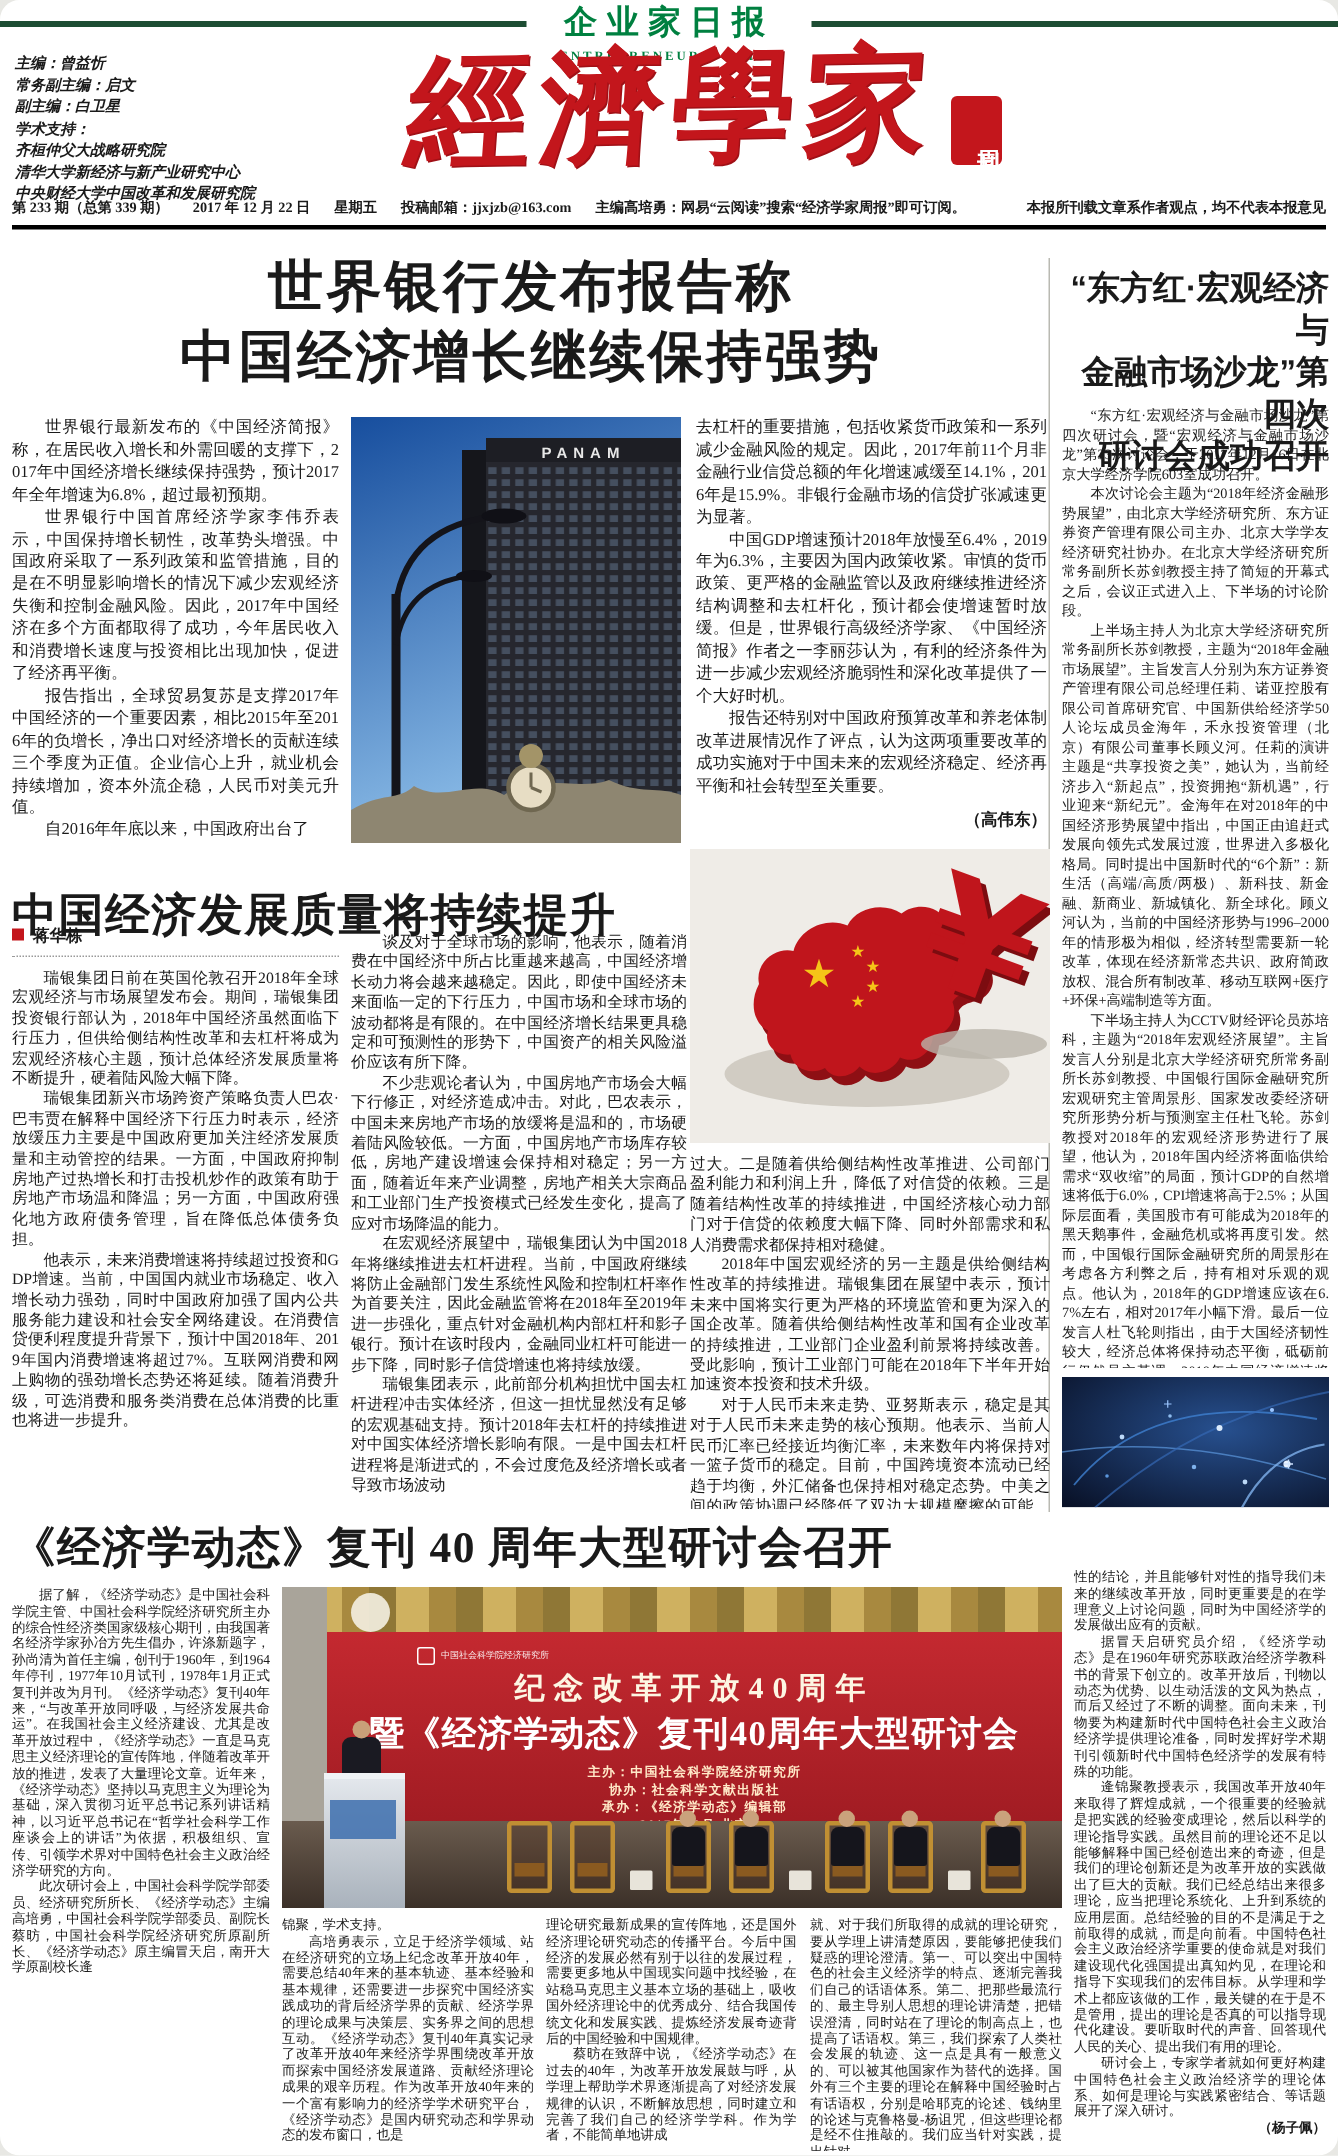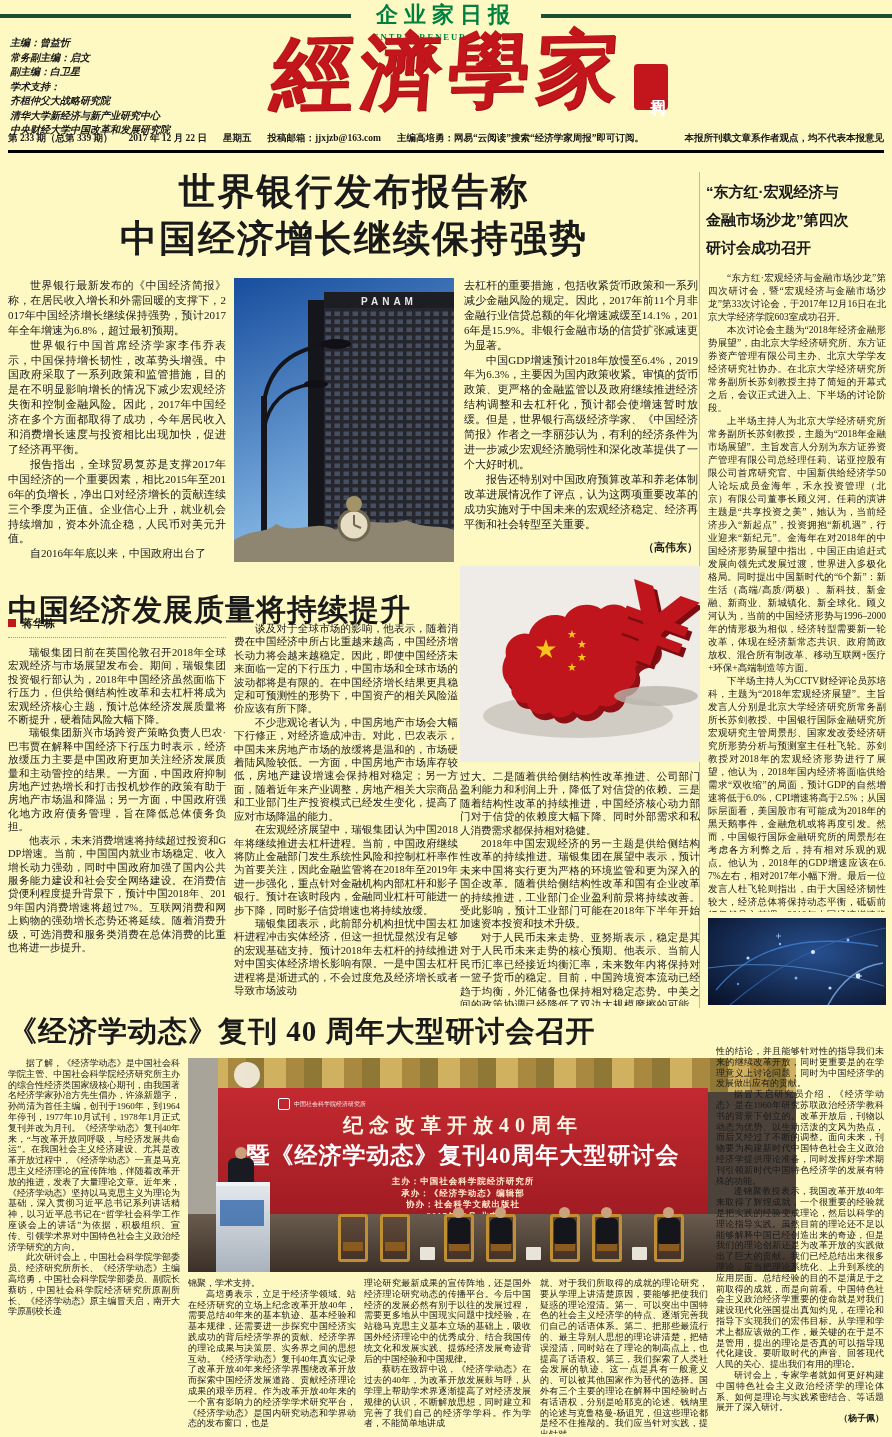--- a/index.html
+++ b/index.html
@@ -1,17 +1,17 @@
 <!DOCTYPE html>
 <html><head>
 <meta charset="utf-8">
 <style>
   html,body{margin:0;padding:0;background:#e8e8e4;}
-  .page{position:relative;width:892px;height:1437px;margin:0 auto;background:#fef9c3;color:#1a1a1a;
-        font-family:"Liberation Serif","DejaVu Serif",serif;overflow:hidden;}
+  .page{position:relative;width:892px;height:1437px;margin:0 auto;background:#ffffff;color:#1a1a1a;
+        font-family:"Liberation Serif","DejaVu Serif",serif;overflow:hidden;border-radius:13px;}
   
   .topbar{position:absolute;left:0;top:8;width:892px;display:flex;align-items:flex-start;}
   .toprule{flex:1;height:4px;background:#1d4d33;margin-top:14px;}
   .paper-block{width:190px;text-align:center;}
   .paper-cn{font-size:22px;font-weight:bold;color:#008040;letter-spacing:6px;font-family:"Liberation Sans",sans-serif;}
   .paper-en{font-size:8.5px;font-weight:bold;color:#008040;letter-spacing:2px;margin-top:2px;font-family:Liberation Serif, serif;}
   .staff{position:absolute;left:10px;top:36px;width:200px;font-size:10px;line-height:14.5px;font-weight:bold;font-style:italic;}
   .staff p{margin:0;}
   .brand-row{position:absolute;left:272px;top:24px;display:flex;align-items:flex-end;}
   .brand{font-size:82px;line-height:96px;font-weight:bold;color:#c3161c;letter-spacing:6px;
@@ -29,22 +29,22 @@
   .col{position:absolute;overflow:hidden;}
   
   .a1-title{position:absolute;left:8px;top:168px;width:692px;text-align:center;font-weight:900;
         font-size:37px;line-height:47px;letter-spacing:2px;}
   .a1 .col{font-size:11px;line-height:14.9px;}
   .a1-col1{left:8px;top:278px;width:218px;height:286px;}
   .a1-col2{left:464px;top:278px;width:234px;height:286px;}
   .photo1{position:absolute;left:234px;top:278px;width:220px;height:284px;overflow:hidden;background:#2a66b8;}
   
   .v-divider{position:absolute;left:699px;top:172px;width:1px;height:836px;background:#b9b9b2;}
-  .sb-title{position:absolute;left:706px;top:178px;width:180px;text-align:left;font-weight:900;
-        font-size:15px;line-height:28px;font-family:"Liberation Sans","DejaVu Sans",sans-serif;}
+  .sb-title{position:absolute;left:706px;top:178px;width:180px;text-align:right;font-weight:900;
+        font-size:22px;line-height:28px;font-family:"Liberation Sans","DejaVu Sans",sans-serif;}
   .sb-body{position:absolute;left:708px;top:272px;width:178px;height:640px;overflow:hidden;
         font-size:9.5px;line-height:13px;}
   .photo3{position:absolute;left:708px;top:918px;width:178px;height:87px;overflow:hidden;}
   
   .a2-title{position:absolute;left:8px;top:562px;width:452px;font-weight:900;font-size:30px;letter-spacing:1px;margin-top:28px;}
   .a2-byline{position:absolute;left:8px;top:616px;width:218px;font-size:11px;font-weight:bold;
         border-bottom:1px dotted #999;padding-bottom:6px;font-family:"Liberation Sans",sans-serif;}
   .sq{display:inline-block;width:8px;height:8px;background:#c3161c;margin-right:6px;}
   .a2 .col{font-size:10.5px;line-height:13.4px;}
   .a2-col1{left:8px;top:646px;width:218px;height:360px;}
@@ -52,21 +52,21 @@
   .a2-col3{left:460px;top:770px;width:240px;height:236px;}
   .photo2{position:absolute;left:460px;top:566px;width:240px;height:196px;overflow:hidden;background:#efece7;}
   
   .a3-title{position:absolute;left:8px;top:1012px;width:700px;font-weight:900;font-size:29px;letter-spacing:1px;}
   .a3 .col{font-size:9px;line-height:10.8px;}
   .a3-col1{left:8px;top:1058px;width:172px;height:376px;}
   .a3-col2{left:188px;top:1278px;width:168px;height:156px;}
   .a3-col3{left:364px;top:1278px;width:167px;height:156px;}
   .a3-col4{left:540px;top:1278px;width:168px;height:156px;}
   .a3-col5{left:716px;top:1046px;width:168px;height:388px;}
-  .photo4{position:absolute;left:188px;top:1058px;width:608px;height:214px;overflow:hidden;background:#4c423a;}
+  .photo4{position:absolute;left:188px;top:1058px;width:520px;height:214px;overflow:hidden;background:#4c423a;}
   
   .pc-curtain{position:absolute;left:0;top:0;right:0;height:34px;
         background:repeating-linear-gradient(90deg,#8f7736 0 18px,#cfb160 18px 40px,#a8893f 40px 58px);}
   .pc-spot{position:absolute;left:46px;top:4px;width:26px;height:26px;border-radius:50%;background:#f4efe2;opacity:.9;}
   .pc-wall{position:absolute;left:0;top:0;width:30px;height:100%;background:#a9a49a;}
   .pc-backdrop{position:absolute;left:30px;top:30px;width:490px;height:134px;
         background:linear-gradient(180deg,#c42930,#9f1b22);overflow:hidden;}
   .pc-logo{position:absolute;left:60px;top:10px;display:flex;align-items:center;gap:4px;color:rgba(255,255,255,.9);}
   .pc-logo-mark{width:10px;height:10px;border:1.5px solid #fff;border-radius:2px;}
   .pc-logo-text{font-size:6px;line-height:7px;}
@@ -276,22 +276,22 @@
       <div class="pc-wall"></div>
       <div class="pc-backdrop">
         <div class="pc-logo">
           <div class="pc-logo-mark"></div>
           <div class="pc-logo-text">中国社会科学院经济研究所</div>
         </div>
         <div class="pc-t1">纪念改革开放40周年</div>
         <div class="pc-t2">暨《经济学动态》复刊40周年大型研讨会</div>
         <div class="pc-orgs">
           <div>主办：中国社会科学院经济研究所</div>
+          <div>协办：社会科学文献出版社</div>
           <div>承办：《经济学动态》编辑部</div>
-          <div>协办：社会科学文献出版社</div>
           <div>2017年12月  北京</div>
         </div>
       </div>
       <div class="pc-stage"></div>
 
       <div class="chair" style="left:150px">
           <div class="chair-seat"></div>
         </div>
       <div class="chair" style="left:192px">
           <div class="chair-seat"></div>

